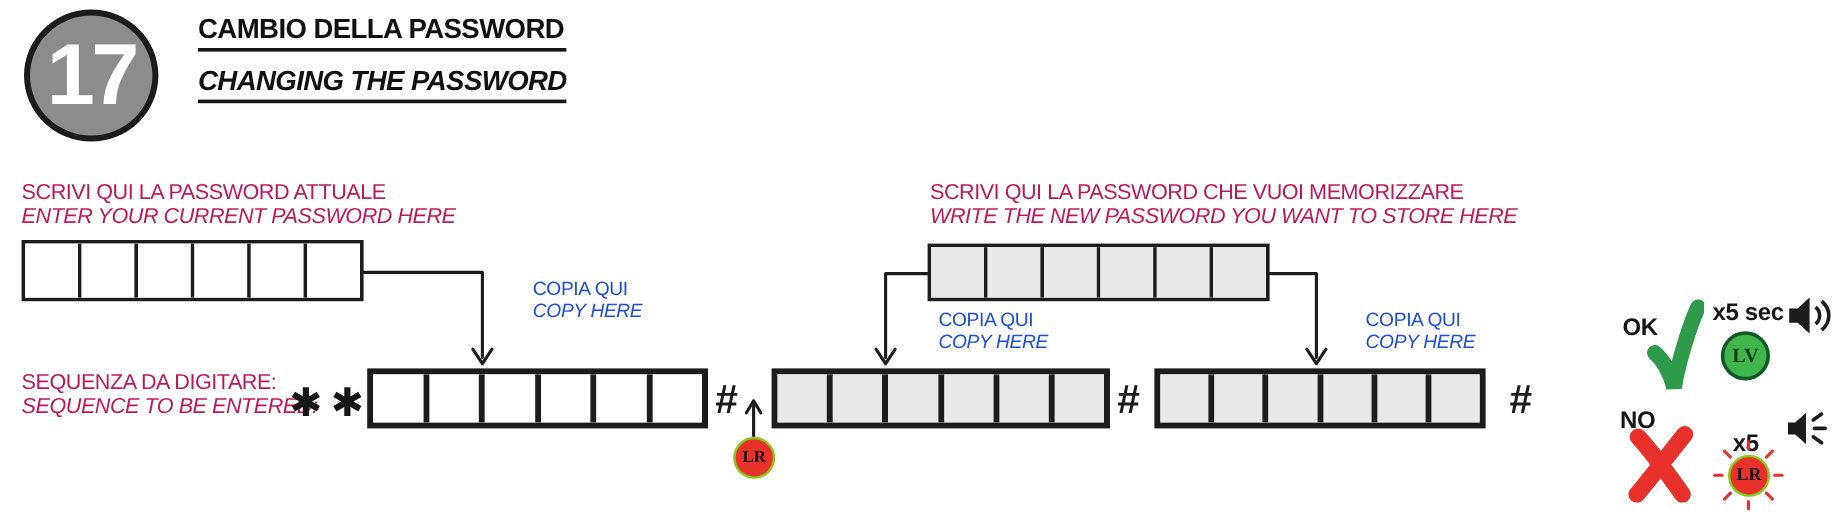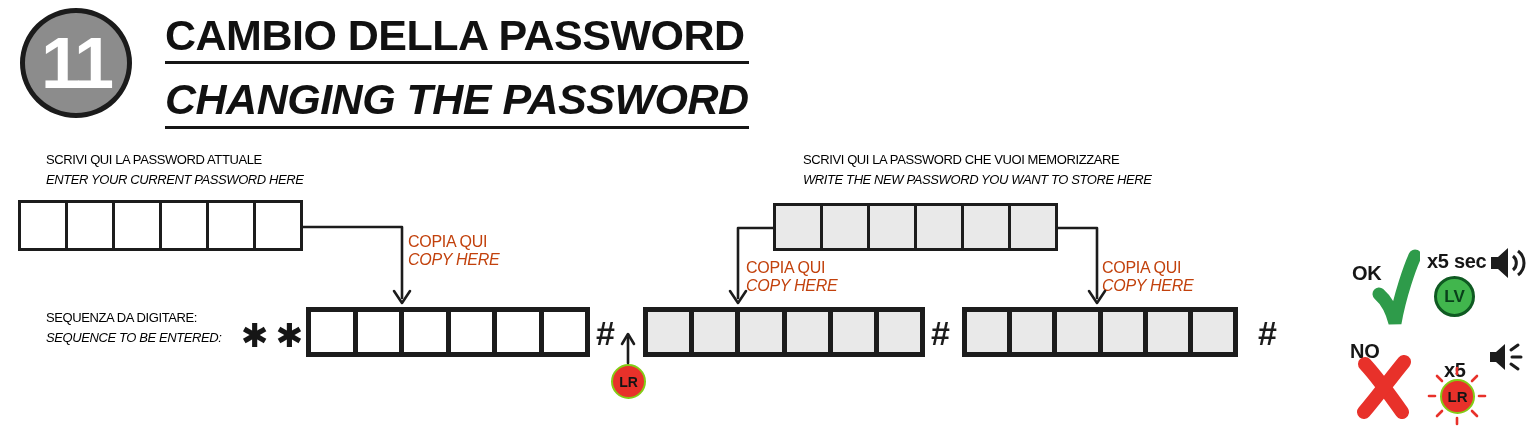--- a/index.html
+++ b/index.html
@@ -8,59 +8,59 @@
     font-family:"Liberation Sans","DejaVu Sans",sans-serif;color:#1c1c1c;
   }
   
   .step-badge{
     position:absolute;left:20px;top:8px;width:102px;height:100px;border-radius:50%;
     background:#8c8c8c;border:5px solid #1b1b1b;display:flex;align-items:center;justify-content:center;
   }
   .step-badge span{font-size:72px;font-weight:bold;color:#ffffff;letter-spacing:-3px;line-height:1;}
   .titles{position:absolute;left:165px;top:12px;}
   .title-line{
-    display:inline-block;font-size:43px;font-weight:bold;letter-spacing:-0.5px;color:#111;
+    display:inline-block;font-size:23px;font-weight:bold;letter-spacing:-0.5px;color:#111;
     border-bottom:3px solid #161616;padding-bottom:3px;line-height:1.08;
   }
   .title-it{display:block;}
   .title-en{font-style:italic;margin-top:12px;}
   .titles .row{display:block;}
   
-  .dual-label{position:absolute;font-size:13px;line-height:20px;color:#000000;letter-spacing:-0.4px;white-space:nowrap;margin-left:28px;}
+  .dual-label{position:absolute;font-size:18px;line-height:20px;color:#be185d;letter-spacing:-0.4px;white-space:nowrap;}
   .dual-label .en{font-style:italic;}
-  .copy-label{position:absolute;font-size:16px;line-height:18px;color:#c2410c;letter-spacing:-0.3px;white-space:nowrap;}
+  .copy-label{position:absolute;font-size:16px;line-height:18px;color:#1d4ed8;letter-spacing:-0.3px;white-space:nowrap;margin-left:36px;}
   .copy-label .en{font-style:italic;}
   
   .cellrow{position:absolute;display:flex;box-sizing:border-box;background:#fff;}
   .cellrow .cell{flex:1;box-sizing:border-box;background:#fff;}
   .thin{border:3px solid #1c1c1c;}
   .thin .cell{border-right:3px solid #1c1c1c;}
   .thick{border:5px solid #1c1c1c;}
   .thick .cell{border-right:5px solid #1c1c1c;}
   .cellrow .cell:last-child{border-right:none;}
   .gray .cell{background:#e9e9e9;}
   
   .seq-prefix{position:absolute;left:241px;top:316px;font-size:33px;font-weight:bold;letter-spacing:7px;color:#161616;}
   .hash{position:absolute;font-size:34px;font-weight:bold;color:#1c1c1c;line-height:1;}
   .led{
     position:absolute;border-radius:50%;display:flex;align-items:center;justify-content:center;
-    box-sizing:border-box;font-weight:bold;
+    box-sizing:border-box;font-weight:bold;font-family:Liberation Serif, serif;
   }
   .led-red{background:#e8312a;border:2px solid #84cc16;color:#141414;font-size:14px;}
   .led-green{background:#41b64d;border:3px solid #0f5a22;color:#09401a;font-size:17px;}
   .fb-label{position:absolute;font-size:20px;font-weight:bold;color:#161616;letter-spacing:-0.3px;white-space:nowrap;}
   .overlay{position:absolute;left:0;top:0;pointer-events:none;}
 </style>
 </head>
 <body>
 
 <div class="canvas">
 
   <div class="step-badge">
-    <span>11</span>
+    <span>17</span>
   </div>
   <div class="titles">
     <span class="row">
         <span class="title-line title-it">CAMBIO DELLA PASSWORD</span>
       </span>
     <span class="row"><span class="title-line title-en">CHANGING THE PASSWORD</span></span>
   </div>
 
   <div class="dual-label" style="left:18px;top:150px;">
     <div class="it">SCRIVI QUI LA PASSWORD ATTUALE</div>

